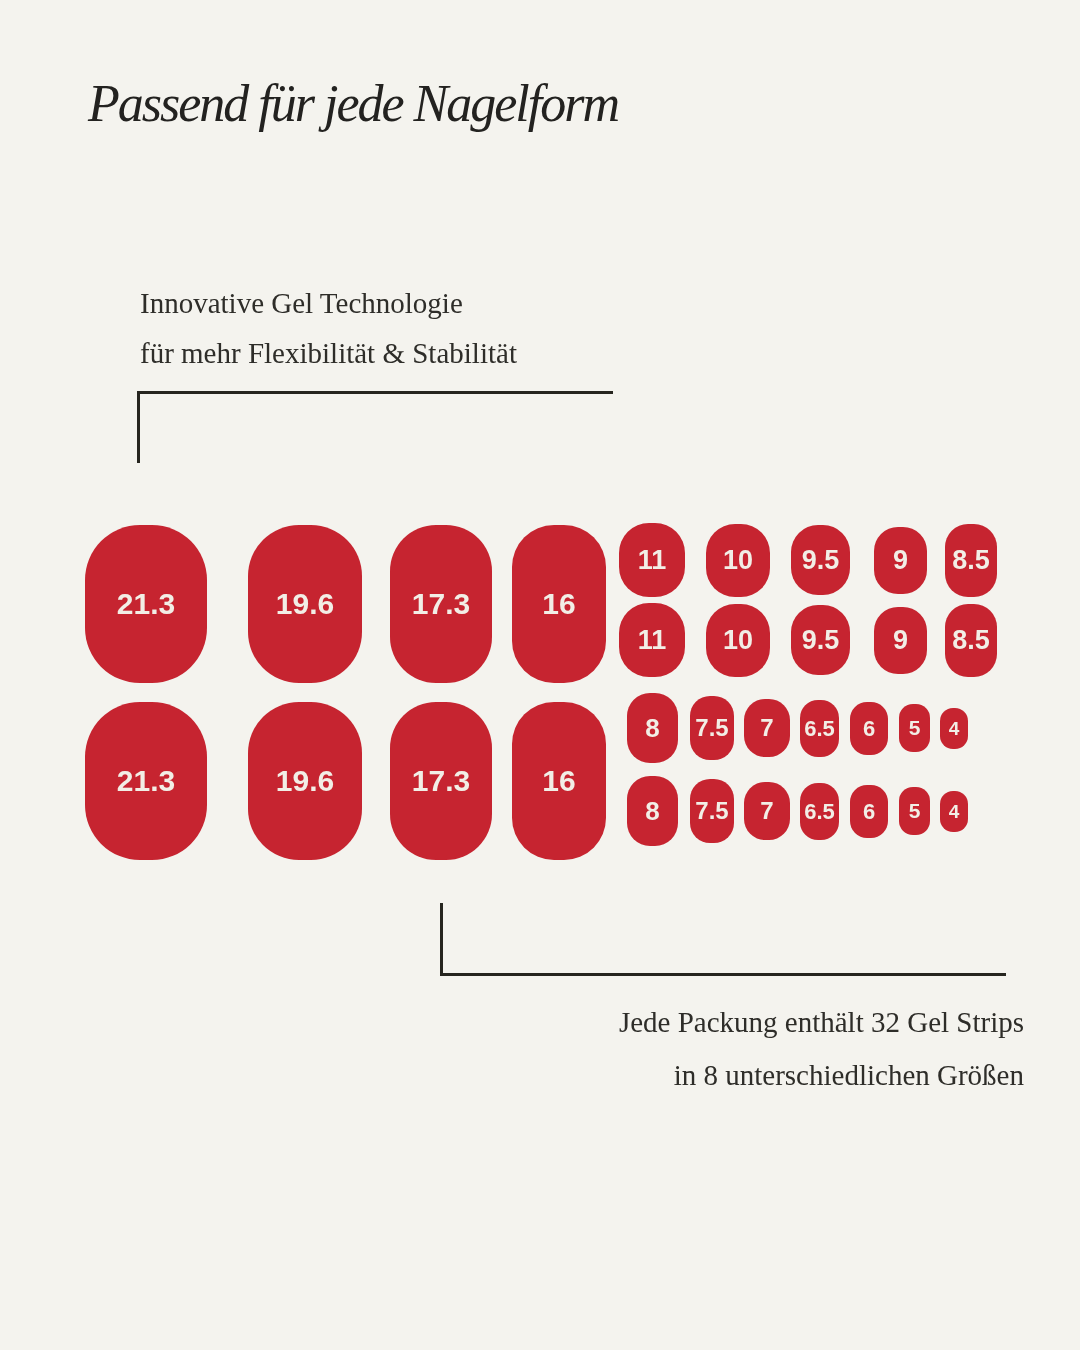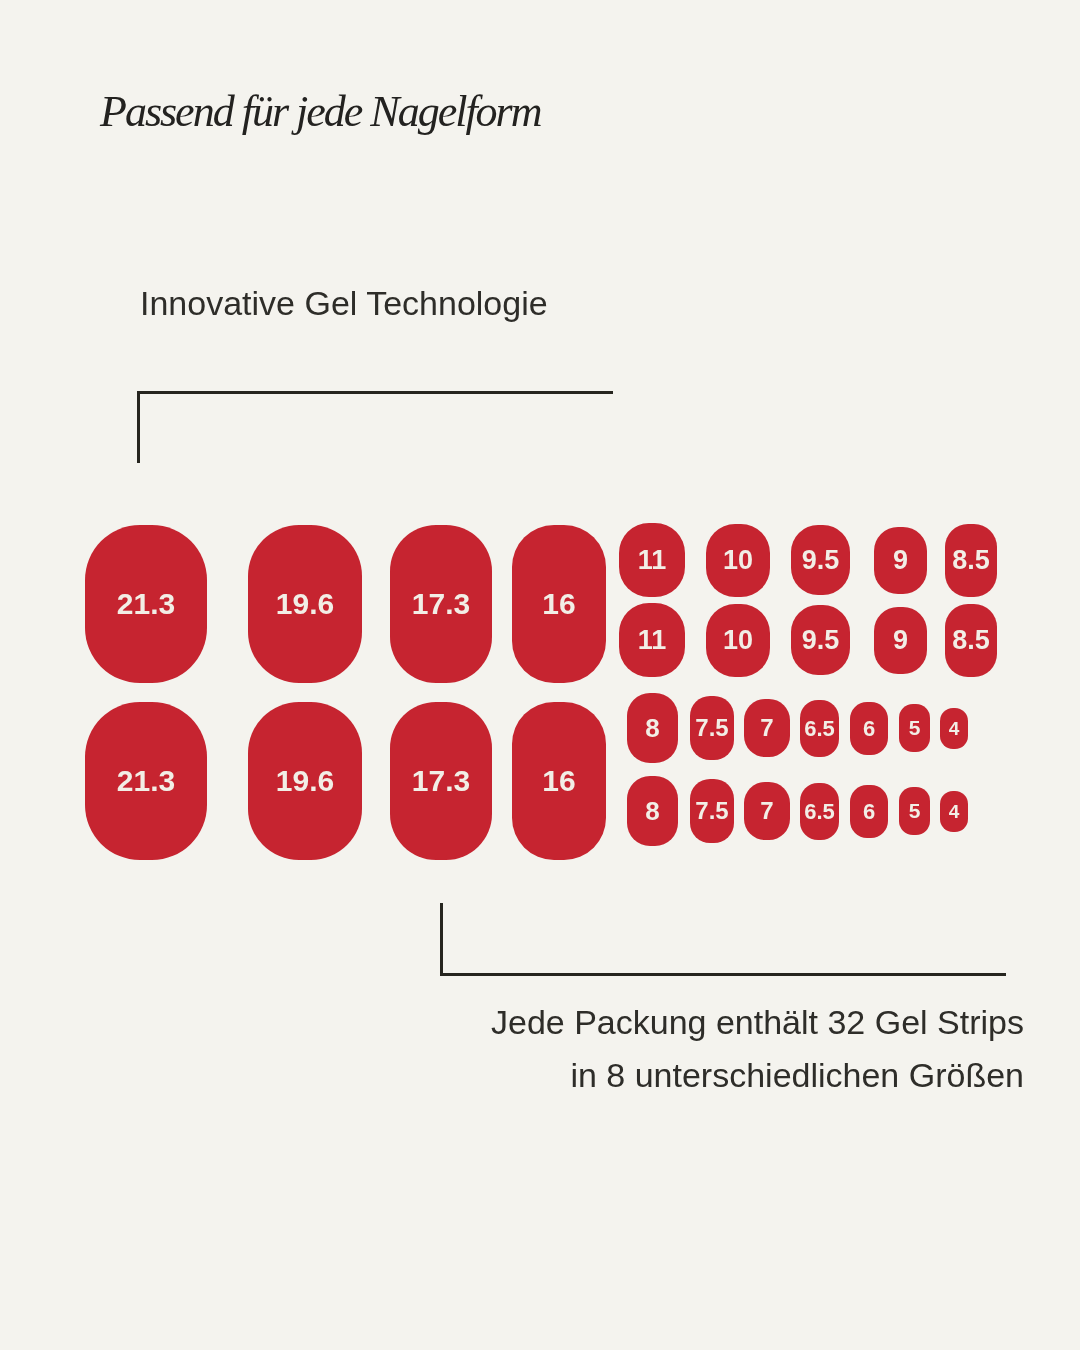--- a/index.html
+++ b/index.html
@@ -3,26 +3,26 @@
 <meta charset="utf-8">
 <style>
   html,body{margin:0;padding:0;}
   body{width:1080px;height:1350px;}
   .canvas{
     position:relative;width:1080px;height:1350px;overflow:hidden;
     background:#f4f3ee;
     font-family:"Liberation Sans", sans-serif;
   }
   .title{
-    position:absolute;left:84px;top:70px;margin:16px;
+    position:absolute;left:84px;top:70px;margin:4px;
     font-family:"Liberation Serif", serif;
     font-style:italic;font-weight:400;
-    font-size:44px;letter-spacing:-2px;color:#232220;white-space:nowrap;
+    font-size:52px;letter-spacing:-2px;color:#232220;white-space:nowrap;
   }
-  .callout{color:#2e2d29;font-size:34px;line-height:50px;}
+  .callout{color:#2e2d29;font-size:29px;line-height:50px;font-family:Liberation Serif, serif;}
   .callout-top{position:absolute;left:140px;top:278px;text-align:left;}
   .callout-bottom{position:absolute;left:430px;top:996px;width:594px;text-align:right;line-height:53px;}
   .bracket{position:absolute;}
   .bracket-top{
     left:137px;top:391px;width:473px;height:69px;
     border-top:3px solid #26251f;border-left:3px solid #26251f;
   }
   .bracket-bottom{
     left:440px;top:903px;width:563px;height:70px;
     border-left:3px solid #26251f;border-bottom:3px solid #26251f;
@@ -41,20 +41,21 @@
 </style>
 </head>
 <body>
 
 <div class="canvas" style="background: rgb(244, 243, 238);">
 
   <h1 class="title">Passend für jede Nagelform</h1>
 
   <div class="callout callout-top">
     <div>Innovative Gel Technologie</div>
+    <div>für mehr Flexibilität &amp; Stabilität</div>
   </div>
 
   <div class="bracket bracket-top"></div>
 
   <div id="nails">
       <div class="nail" style="left: 85px; top: 525px; width: 122px; height: 158px; border-radius: 55px; background: rgb(198, 36, 48);">
         <span style="color: rgb(242, 238, 230); font-size: 30px;">21.3</span>
       </div>
       <div class="nail" style="left: 248px; top: 525px; width: 114px; height: 158px; border-radius: 51px; background: rgb(198, 36, 48);">
         <span style="color: rgb(242, 238, 230); font-size: 30px;">19.6</span>

